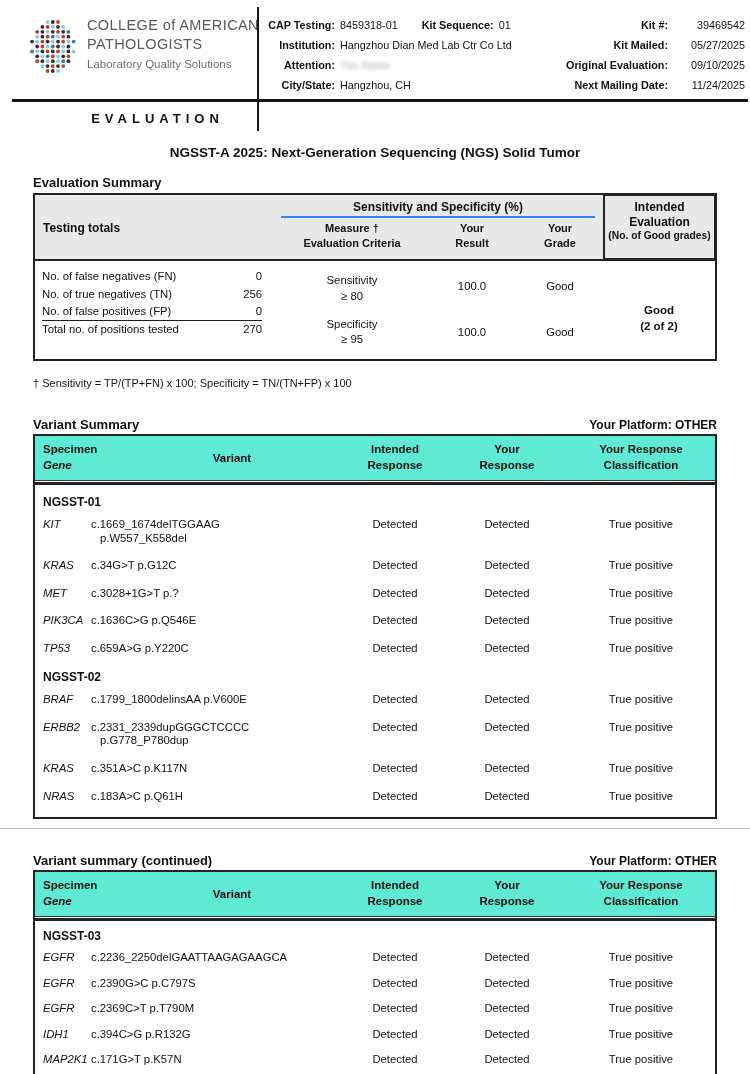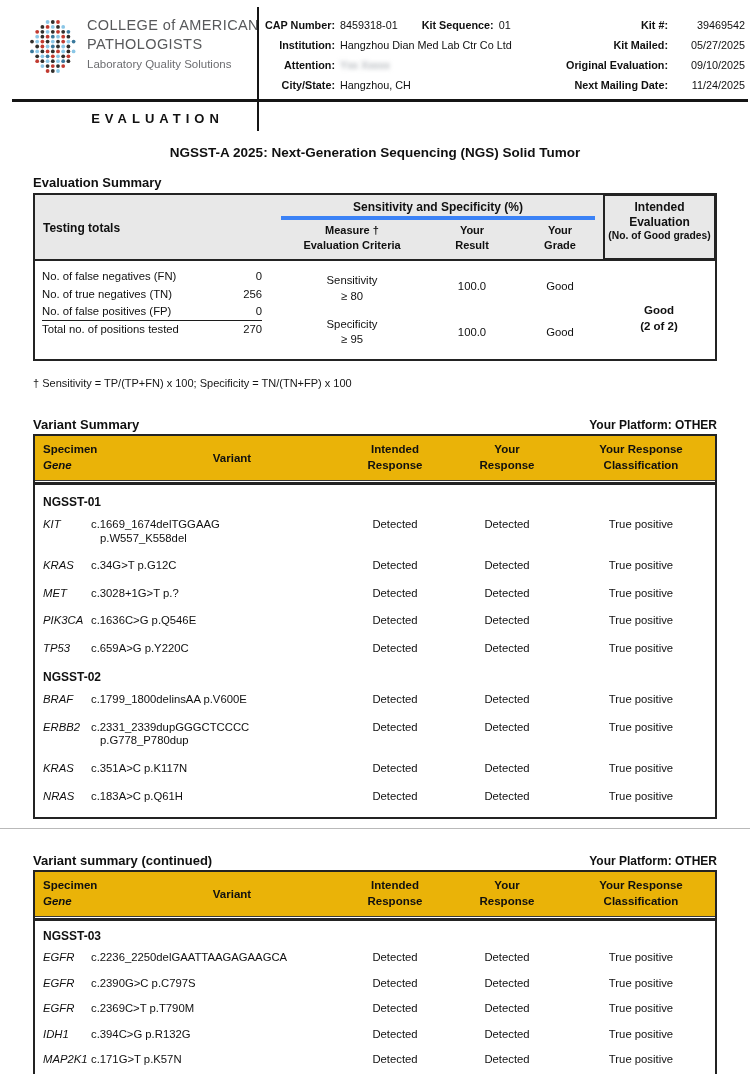--- a/index.html
+++ b/index.html
@@ -37,21 +37,21 @@
 
   .content { padding: 0 33px; }
   h2.sec-title { font-size: 13px; font-weight: bold; }
 
   
   .eval-sec { margin-top: 15px; }
   .etable { border: 2px solid #232323; margin-top: 3px; }
   .ehead { background: #e8e8e8; display: flex; height: 66px; border-bottom: 2px solid #232323; }
   .eh-tot { width: 242px; font-weight: bold; font-size: 12px; padding: 26px 0 0 8px; }
   .eh-mid { width: 326px; }
-  .eh-group { font-weight: bold; font-size: 12px; text-align: center; border-bottom: 4px solid #3b82f6;
+  .eh-group { font-weight: bold; font-size: 12px; text-align: center; border-bottom: 2px solid #3b82f6;
               margin: 5px 8px 0 4px; padding-bottom: 2px; }
   .eh-sub { display: flex; text-align: center; font-weight: bold; font-size: 11px; line-height: 1.35; padding-top: 3px; }
   .eh-sub .s1 { width: 150px; } .eh-sub .s2 { width: 90px; } .eh-sub .s3 { width: 86px; }
   .eh-overall { flex: 1; border: 2px solid #232323; margin: -1px -1px -1px 0; text-align: center;
                 font-weight: bold; line-height: 1.25; padding-top: 4px; font-size: 12px; }
   .eh-overall .small { font-size: 10.3px; }
   .ebody { display: flex; padding: 7px 0 10px; min-height: 98px; }
   .eb-tot { width: 242px; padding-left: 7px; font-size: 11.3px; }
   .t-row { display: flex; height: 17.5px; line-height: 17.5px; width: 220px; }
   .t-row .t-lbl { flex: 1; }
@@ -63,21 +63,21 @@
   .eb-col.grade { width: 86px; }
   .eb-col .v1 { margin-top: 12px; } .eb-col .v2 { margin-top: 34px; }
   .eb-overall { flex: 1; text-align: center; font-weight: bold; font-size: 11.5px; line-height: 1.4; padding-top: 34px; }
   .footnote { font-size: 11px; margin-top: 16px; color: #161616; }
 
   
   .var-sec { margin-top: 28px; }
   .sec-head { display: flex; justify-content: space-between; align-items: baseline; margin-bottom: 2px; }
   .platform { font-size: 12px; font-weight: bold; }
   .vtable { border: 2px solid #232323; }
-  .vhead { background: #eab308; display: flex; padding: 6px 0 7px; border-bottom: 1px solid #3a3a3a;
+  .vhead { background: #5eead4; display: flex; padding: 6px 0 7px; border-bottom: 1px solid #3a3a3a;
            font-weight: bold; font-size: 11.5px; line-height: 1.35; }
   .vh-spec { width: 86px; padding-left: 8px; }
   .vh-spec .gene-h { font-style: italic; }
   .vh-variant { width: 222px; text-align: center; padding-top: 9px; }
   .vh-c { text-align: center; }
   .vh-int { width: 104px; } .vh-resp { width: 120px; } .vh-class { flex: 1; }
   .thickline { height: 3px; background: #232323; margin-top: 1px; }
   .vbody { padding: 2px 0 7px; }
   .vgroup-label { font-weight: bold; font-size: 12px; padding: 8px 0 2px 8px; }
   .vrow { display: flex; padding: 7px 0; font-size: 11.3px; line-height: 1.2; }
@@ -171,21 +171,21 @@
         </svg>
       <div class="org">
         <div class="org-name">COLLEGE of AMERICAN</div>
         <div class="org-name">PATHOLOGISTS</div>
         <div class="org-tagline">Laboratory Quality Solutions</div>
       </div>
     </div>
     <div class="hdr-divider"></div>
     <div class="info-left" id="infoLeft">
         <div class="info-row">
-          <span class="lbl">CAP Number:</span>
+          <span class="lbl">CAP Testing:</span>
           <span class="val">8459318-01</span>
           <span class="lbl2">Kit Sequence:</span>
           <span class="val">01</span>
         </div>
         <div class="info-row">
           <span class="lbl">Institution:</span>
           <span class="val">Hangzhou Dian Med Lab Ctr Co Ltd</span>
         </div>
         <div class="info-row">
           <span class="lbl">Attention:</span>

